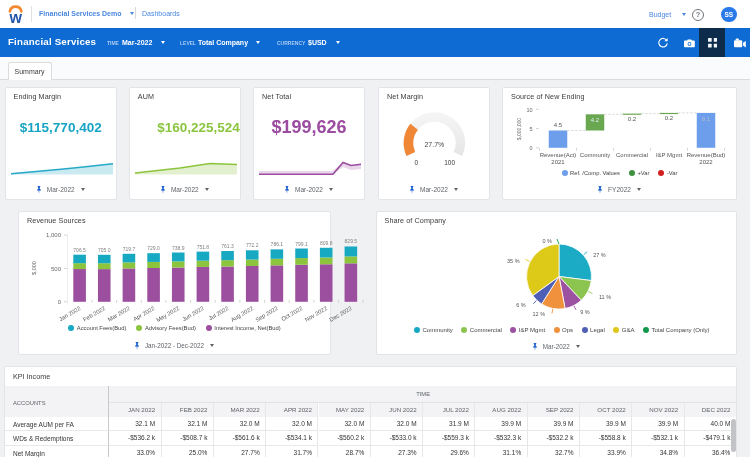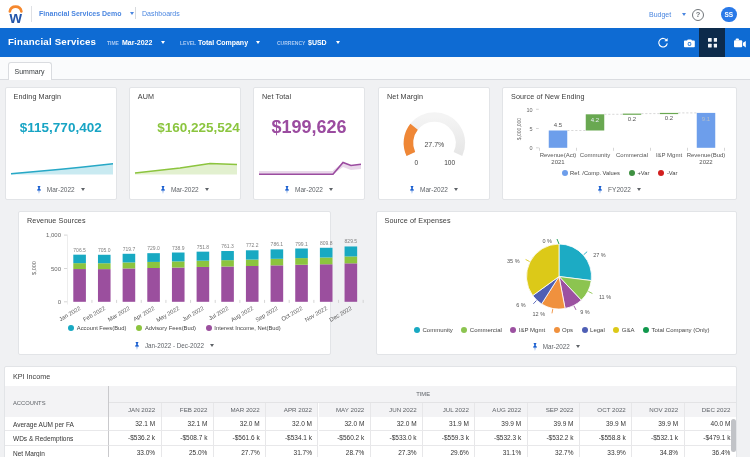--- a/index.html
+++ b/index.html
@@ -265,21 +265,21 @@
   <div class="legend" style="top:113.5px;font-size:5.8px;">
     <span class="dot" style="width:6px;height:6px;background:#18a9c2;margin-right:2.5px;"></span>Account Fees(Bud)
     <span class="dot" style="width:6px;height:6px;background:#8cc43e;margin-left:10px;margin-right:2.5px;"></span>Advisory Fees(Bud)
     <span class="dot" style="width:6px;height:6px;background:#9b4f9e;margin-left:10px;margin-right:2.5px;"></span>Interest Income, Net(Bud)
   </div>
   <div class="footer" style="top:130px;font-size:6.3px;"><svg width="4" height="8" viewBox="0 0 4 8" style="margin-right:6px;">
         <path d="M0.7 0 h2.6 v0.8 l-0.5 0.6 v1.5 l1.2 0.9 v0.8 h-1.6 l-0.4 3.4 l-0.4 -3.4 h-1.6 v-0.8 l1.2 -0.9 v-1.5 l-0.5 -0.6 z" fill="#1a5fd0"></path>
       </svg>Jan-2022 - Dec-2022<span class="caret"></span></div>
 </div>
 <div class="card" style="left:375.5px;top:210.5px;width:361.5px;height:144px;">
-  <div class="ttl">Source of Expenses</div>
+  <div class="ttl">Share of Company</div>
   <svg class="abs" style="left:0;top:0;" width="361" height="125" viewBox="0 0 361 125">
       <g id="pie" font-family="Liberation Sans">
         <path d="M182 64.5 L182.00 32.00 A32.5 32.5 0 0 1 214.24 68.57 Z" fill="#1cabc4" stroke="#fff" stroke-width="0.8"></path>
         <line x1="206.75" y1="42.68" x2="210.13" y2="39.70" stroke="#1cabc4" stroke-width="0.9"></line>
         <path d="M182 64.5 L214.24 68.57 A32.5 32.5 0 0 1 204.25 88.19 Z" fill="#8cc450" stroke="#fff" stroke-width="0.8"></path>
         <line x1="211.40" y1="79.48" x2="215.41" y2="81.52" stroke="#8cc450" stroke-width="0.9"></line>
         <path d="M182 64.5 L204.25 88.19 A32.5 32.5 0 0 1 188.09 96.42 Z" fill="#9c51a1" stroke="#fff" stroke-width="0.8"></path>
         <line x1="196.98" y1="93.90" x2="199.02" y2="97.91" stroke="#9c51a1" stroke-width="0.9"></line>
         <path d="M182 64.5 L188.09 96.42 A32.5 32.5 0 0 1 164.59 91.94 Z" fill="#f0913e" stroke="#fff" stroke-width="0.8"></path>
         <line x1="175.82" y1="96.92" x2="174.97" y2="101.34" stroke="#f0913e" stroke-width="0.9"></line>

